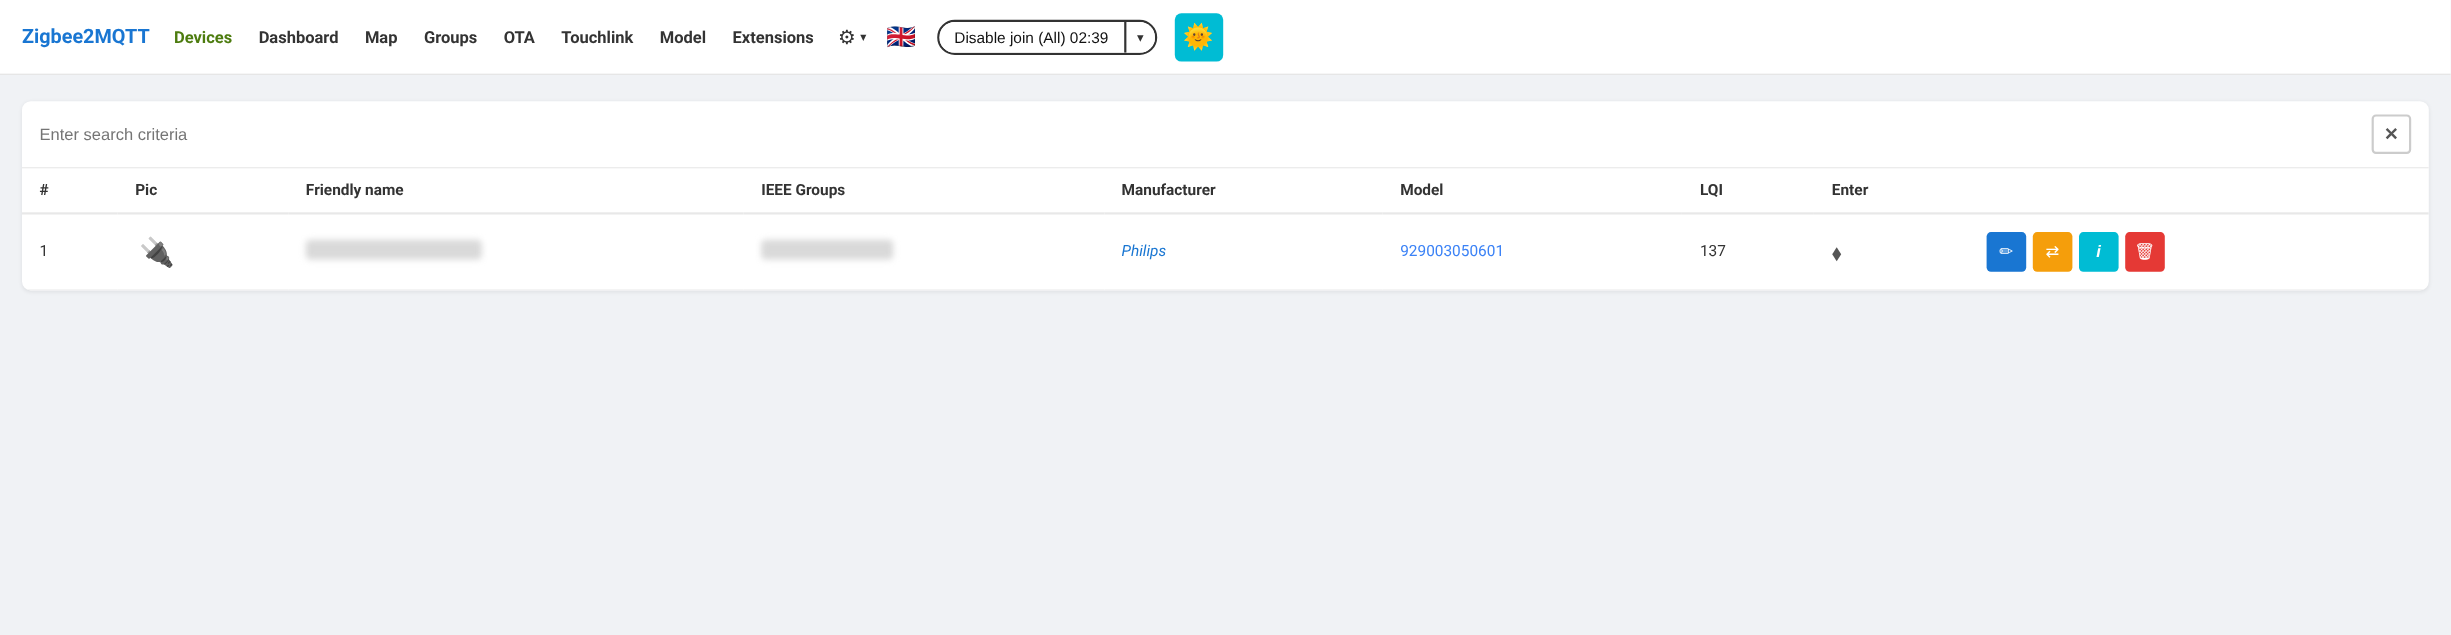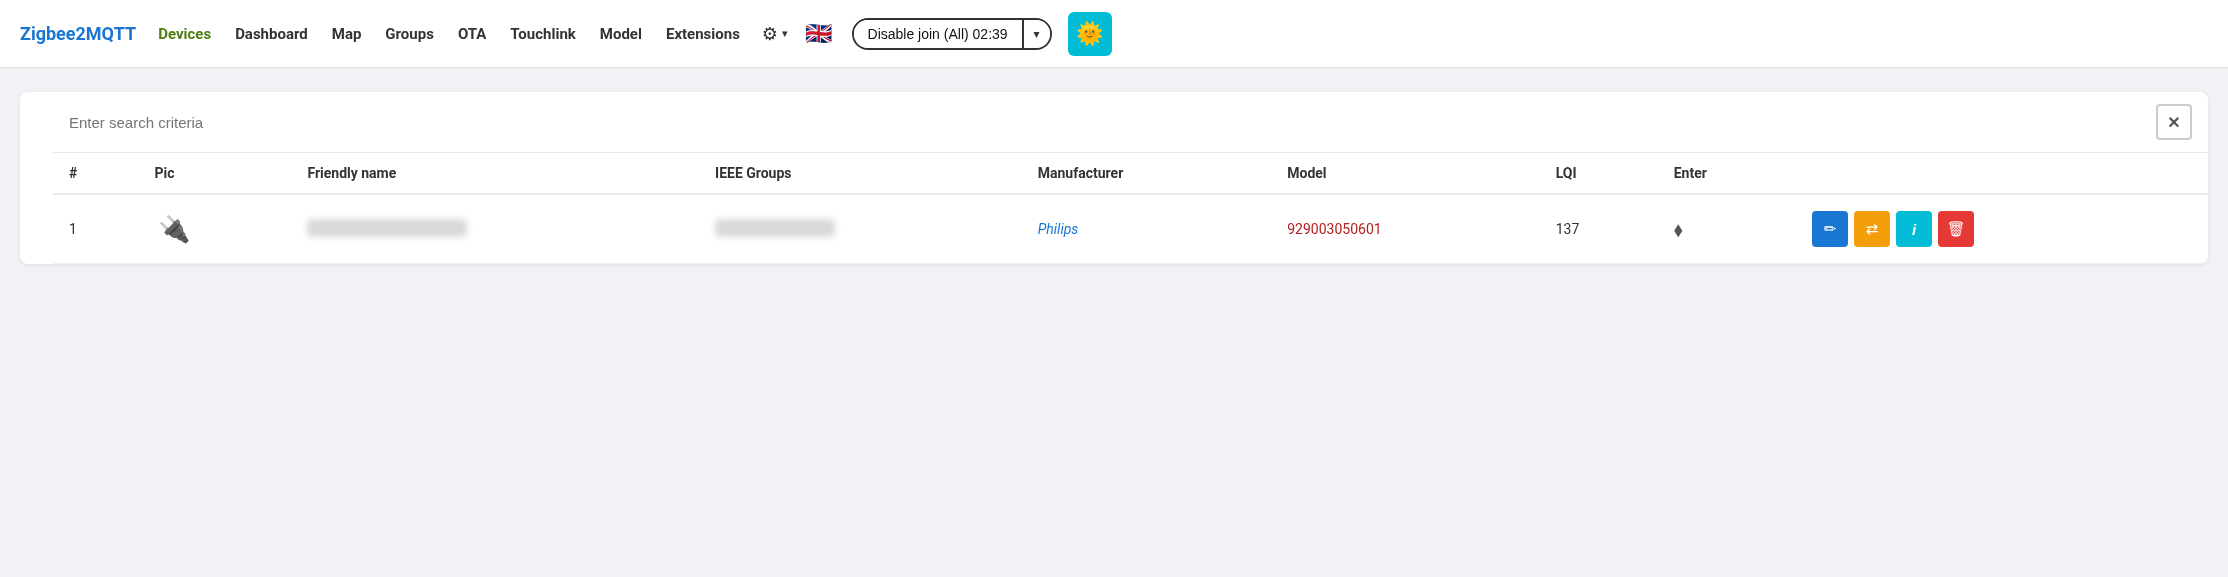--- a/index.html
+++ b/index.html
@@ -111,21 +111,20 @@
 
     
     .main-content {
       padding: 24px 20px;
     }
     .card {
       background: #ffffff;
       border-radius: 8px;
       box-shadow: 0 1px 4px rgba(0,0,0,0.08);
       overflow: hidden;
-      padding-left: 33px;
     }
 
     
     .search-bar {
       display: flex;
       align-items: center;
       border-bottom: 1px solid #e8e8e8;
       padding: 12px 16px;
       gap: 8px;
     }
@@ -201,21 +200,21 @@
       border-radius: 4px;
       filter: blur(3px);
     }
     .link-blue {
       color: #1976d2;
       cursor: pointer;
       text-decoration: none;
       font-style: italic;
     }
     .model-link {
-      color: #b91c1c;
+      color: #3b82f6;
       cursor: pointer;
       text-decoration: none;
     }
     .power-icon {
       font-size: 20px;
       color: #555;
     }
 
     
     .action-buttons {

